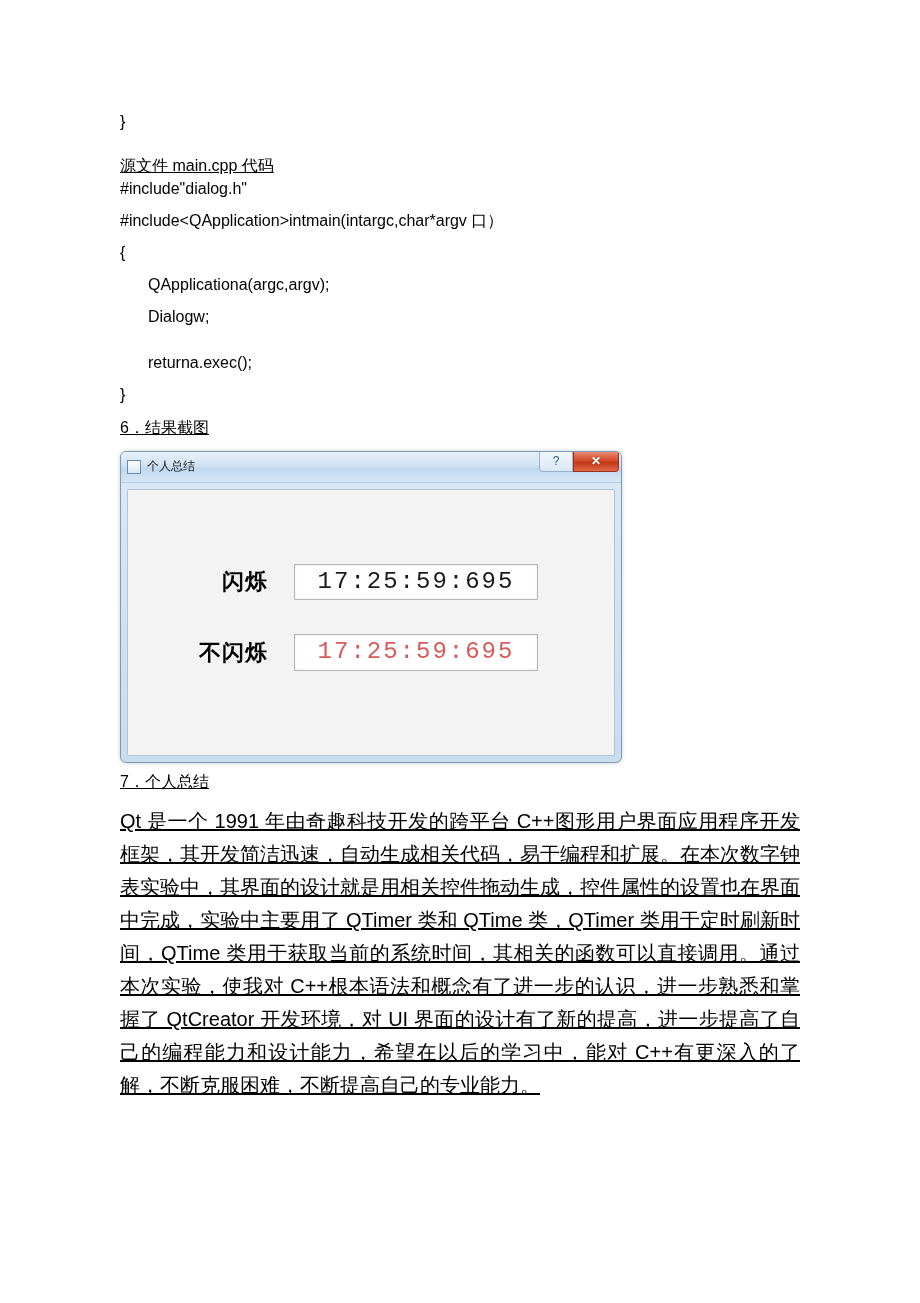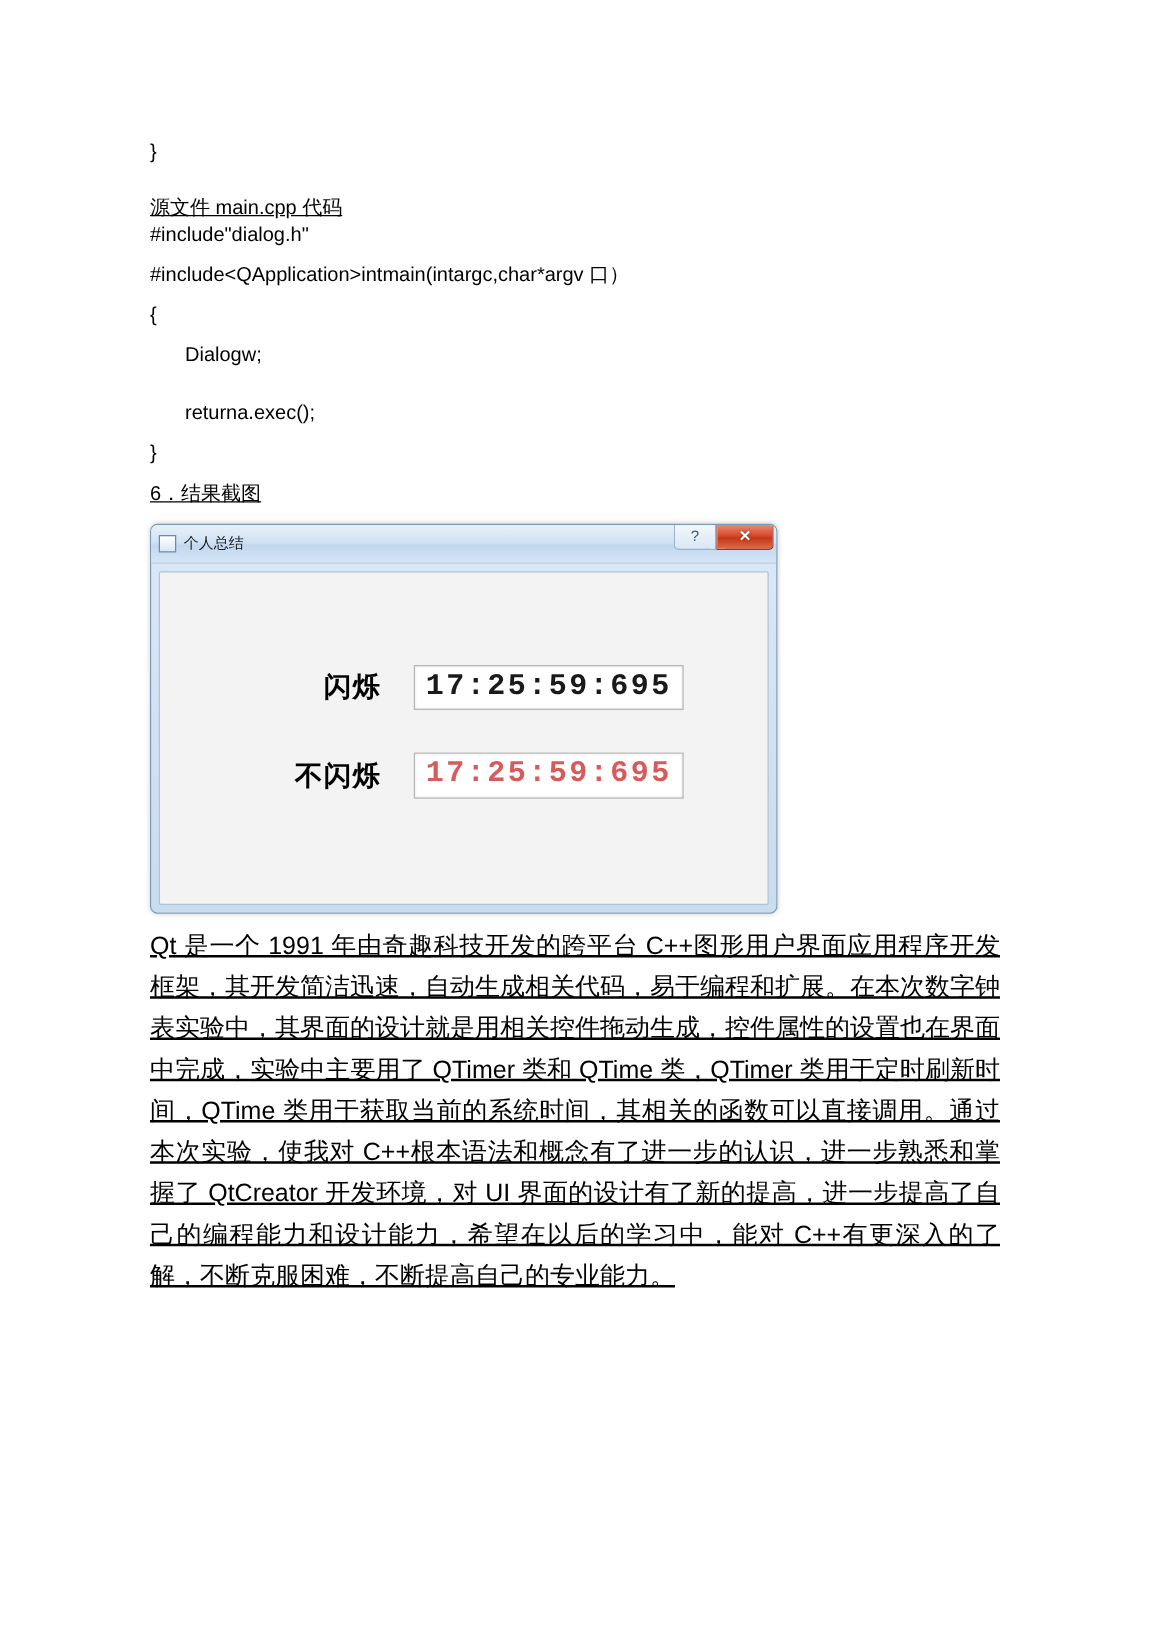--- a/index.html
+++ b/index.html
@@ -105,43 +105,41 @@
     background: #f3f3f3;
     margin: 6px;
     border: 1px solid #b0c4d8;
     border-radius: 2px;
     padding: 40px 30px 50px 30px;
   }
   .row {
     display: flex;
     align-items: center;
     margin: 34px 0;
-    justify-content: center;
   }
   .row-label {
     font-weight: bold;
     font-size: 22px;
     width: 110px;
     text-align: right;
     margin-right: 26px;
     font-family: "SimSun", serif;
     letter-spacing: 1px;
   }
   .lcd {
     border: 1px solid #b8b8b8;
     background: #ffffff;
-    padding: 3px 2px;
+    padding: 3px 16px;
     font-family: "Courier New", monospace;
     font-size: 24px;
     letter-spacing: 2px;
     min-width: 210px;
     text-align: center;
     box-shadow: inset 0 0 2px rgba(0,0,0,0.15);
     line-height: 1.2;
-    font-weight: bold;
   }
   .lcd-black { color: #1a1a1a; }
   .lcd-red   { color: #d85a5a; }
   .summary {
     line-height: 1.65;
     font-size: 20px;
     margin-top: 10px;
     text-align: justify;
   }
   .mix {
@@ -155,20 +153,21 @@
 <div class="page">
 
   <div class="code-block">}</div>
 
   <div style="height:14px"></div>
 
   <div class="mix">源文件 main.cpp 代码</div>
   <div class="code-block">#include"dialog.h"</div>
   <div class="code-block">#include&lt;QApplication&gt;intmain(intargc,char*argv 口）</div>
   <div class="code-block">{</div>
+  <div class="code-block indent">QApplicationa(argc,argv);</div>
   <div class="code-block indent">Dialogw;</div>
   <div style="height:14px"></div>
   <div class="code-block indent">returna.exec();</div>
   <div class="code-block">}</div>
 
   <div class="section-heading mix">6．结果截图</div>
 
   <div class="screenshot-wrap">
     <div class="win7">
       <div class="titlebar">
@@ -187,16 +186,17 @@
           <div class="lcd lcd-black">17:25:59:695</div>
         </div>
         <div class="row">
           <div class="row-label">不闪烁</div>
           <div class="lcd lcd-red">17:25:59:695</div>
         </div>
       </div>
     </div>
   </div>
 
+  <div class="section-heading mix">7．个人总结</div>
 
   <div class="summary mix">Qt 是一个 1991 年由奇趣科技开发的跨平台 C++图形用户界面应用程序开发框架，其开发简洁迅速，自动生成相关代码，易于编程和扩展。在本次数字钟表实验中，其界面的设计就是用相关控件拖动生成，控件属性的设置也在界面中完成，实验中主要用了 QTimer 类和 QTime 类，QTimer 类用于定时刷新时间，QTime 类用于获取当前的系统时间，其相关的函数可以直接调用。通过本次实验，使我对 C++根本语法和概念有了进一步的认识，进一步熟悉和掌握了 QtCreator 开发环境，对 UI 界面的设计有了新的提高，进一步提高了自己的编程能力和设计能力，希望在以后的学习中，能对 C++有更深入的了解，不断克服困难，不断提高自己的专业能力。</div>
 
 </div>
 
 </body></html>

